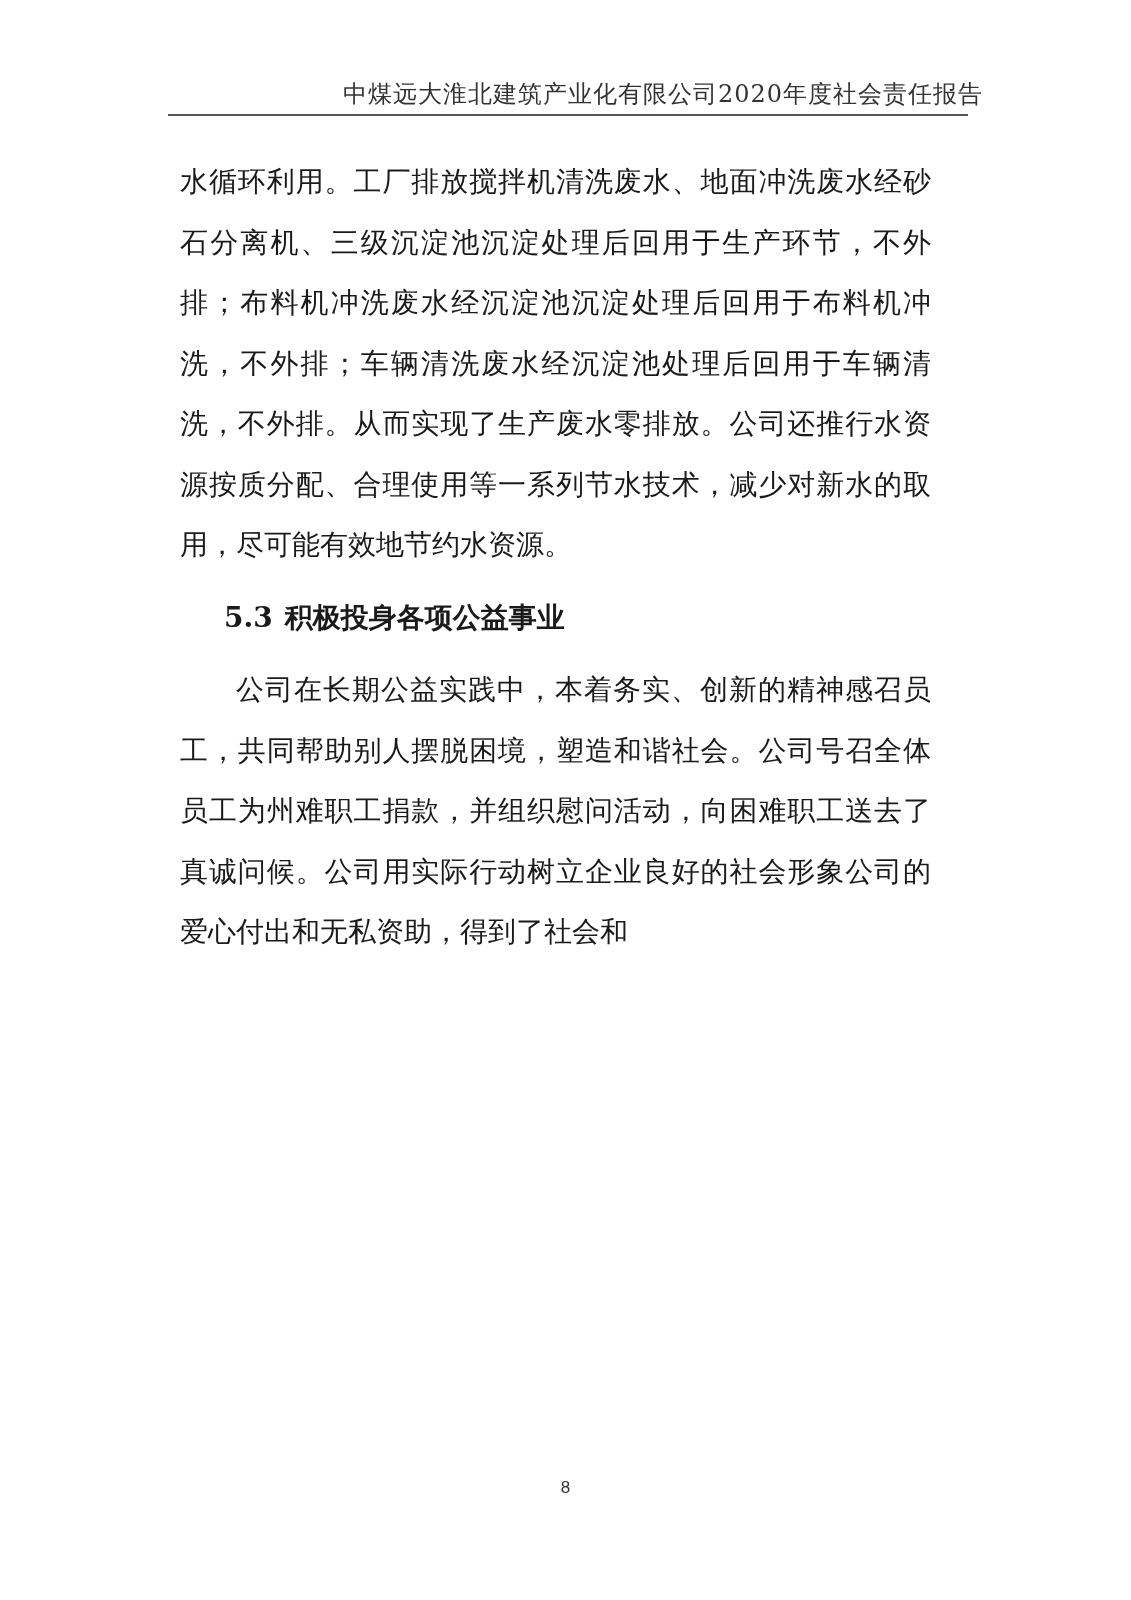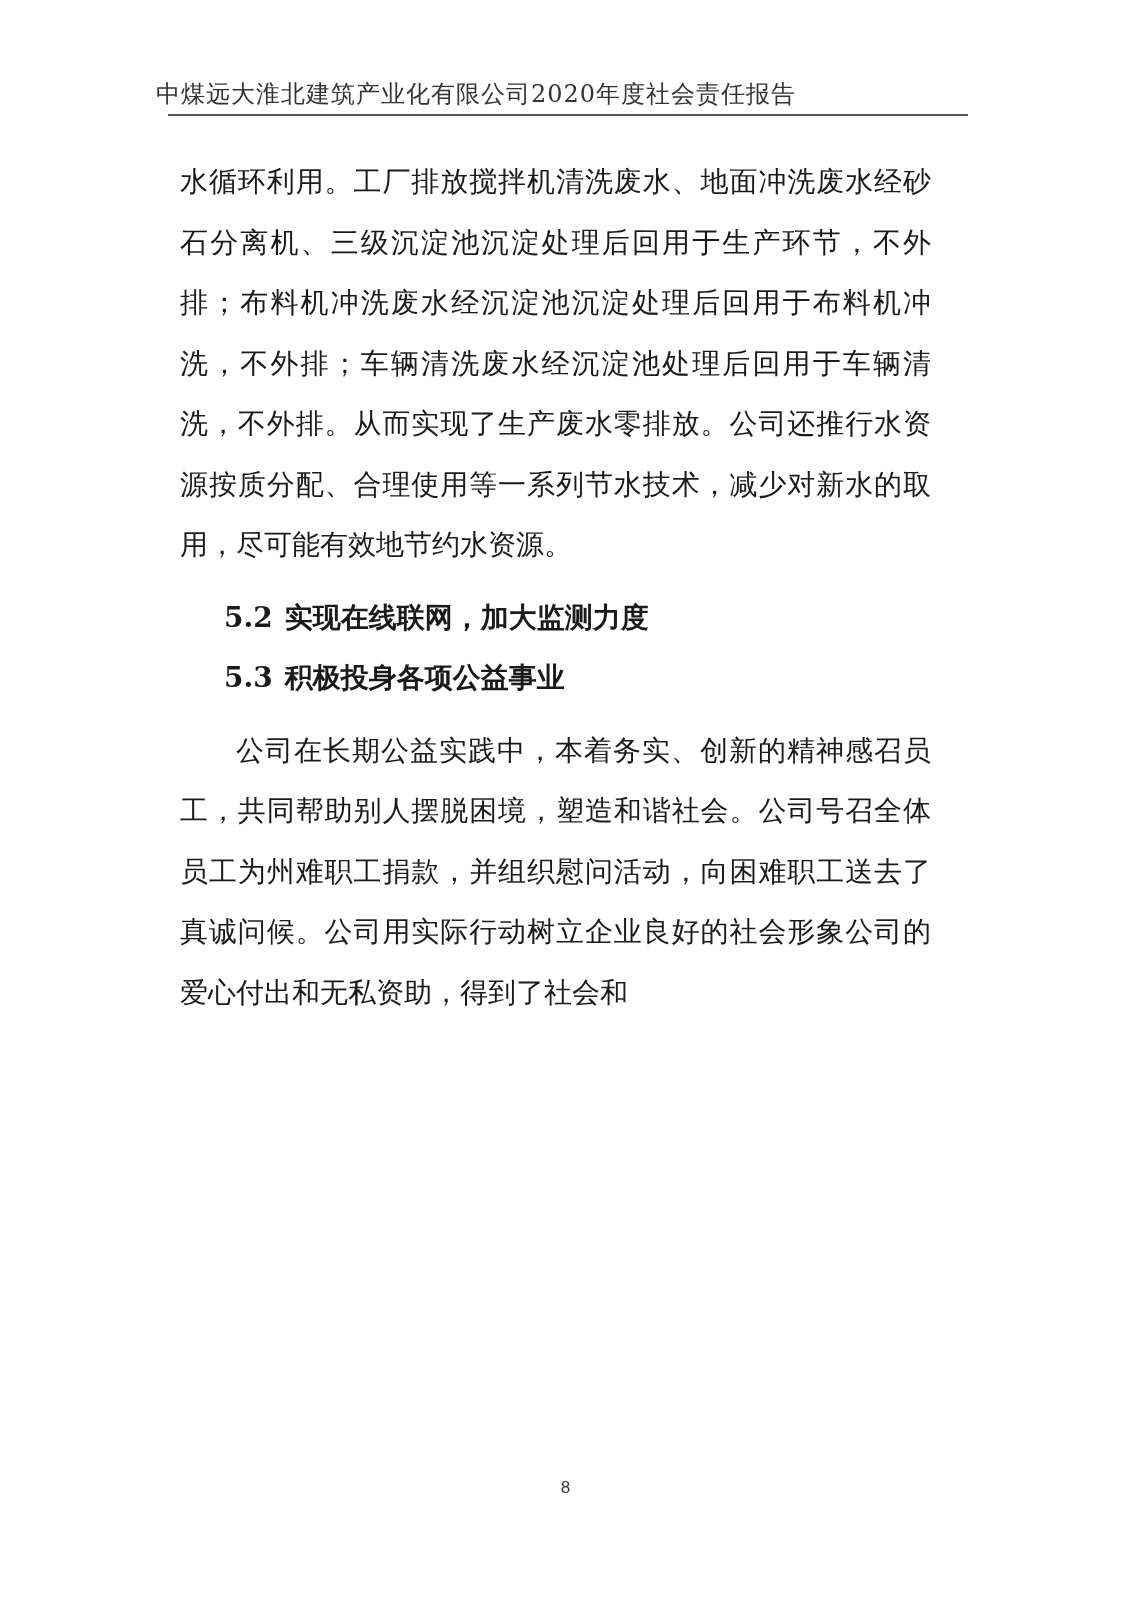--- a/index.html
+++ b/index.html
@@ -10,24 +10,24 @@
     body {
       width: 1131px;
       height: 1600px;
       position: relative;
       overflow: hidden;
       font-family: "DejaVu Serif", "Liberation Serif", serif;
       color: #1a1a1a;
     }
     .header {
       position: absolute;
-      left: 156px;
+      left: 183px;
       top: 78px;
       width: 800px;
-      text-align: left;
+      text-align: right;
       font-size: 24px;
       letter-spacing: 1px;
       color: #333;
       font-family: "DejaVu Serif", "Liberation Serif", serif;
     }
     .header-rule {
       position: absolute;
       left: 168px;
       top: 114px;
       width: 800px;
@@ -75,23 +75,20 @@
   </style>
 </head>
 <body>
 
 <div class="header">中煤远大淮北建筑产业化有限公司2020年度社会责任报告</div>
 <div class="header-rule"></div>
 
 <div class="content">
   <p class="para">水循环利用。工厂排放搅拌机清洗废水、地面冲洗废水经砂石分离机、三级沉淀池沉淀处理后回用于生产环节，不外排；布料机冲洗废水经沉淀池沉淀处理后回用于布料机冲洗，不外排；车辆清洗废水经沉淀池处理后回用于车辆清洗，不外排。从而实现了生产废水零排放。公司还推行水资源按质分配、合理使用等一系列节水技术，减少对新水的取用，尽可能有效地节约水资源。</p>
 
-  <div class="heading">
-    <span class="num">5.2</span><span>实现在线联网，加大监测力度</span>
-  </div>
 
   <div class="heading">
     <span class="num">5.3</span><span>积极投身各项公益事业</span>
   </div>
   <p class="para indent">公司在长期公益实践中，本着务实、创新的精神感召员工，共同帮助别人摆脱困境，塑造和谐社会。公司号召全体员工为州难职工捐款，并组织慰问活动，向困难职工送去了真诚问候。公司用实际行动树立企业良好的社会形象公司的爱心付出和无私资助，得到了社会和</p>
 </div>
 
 <div class="page-num">8</div>
 
 </body></html>

